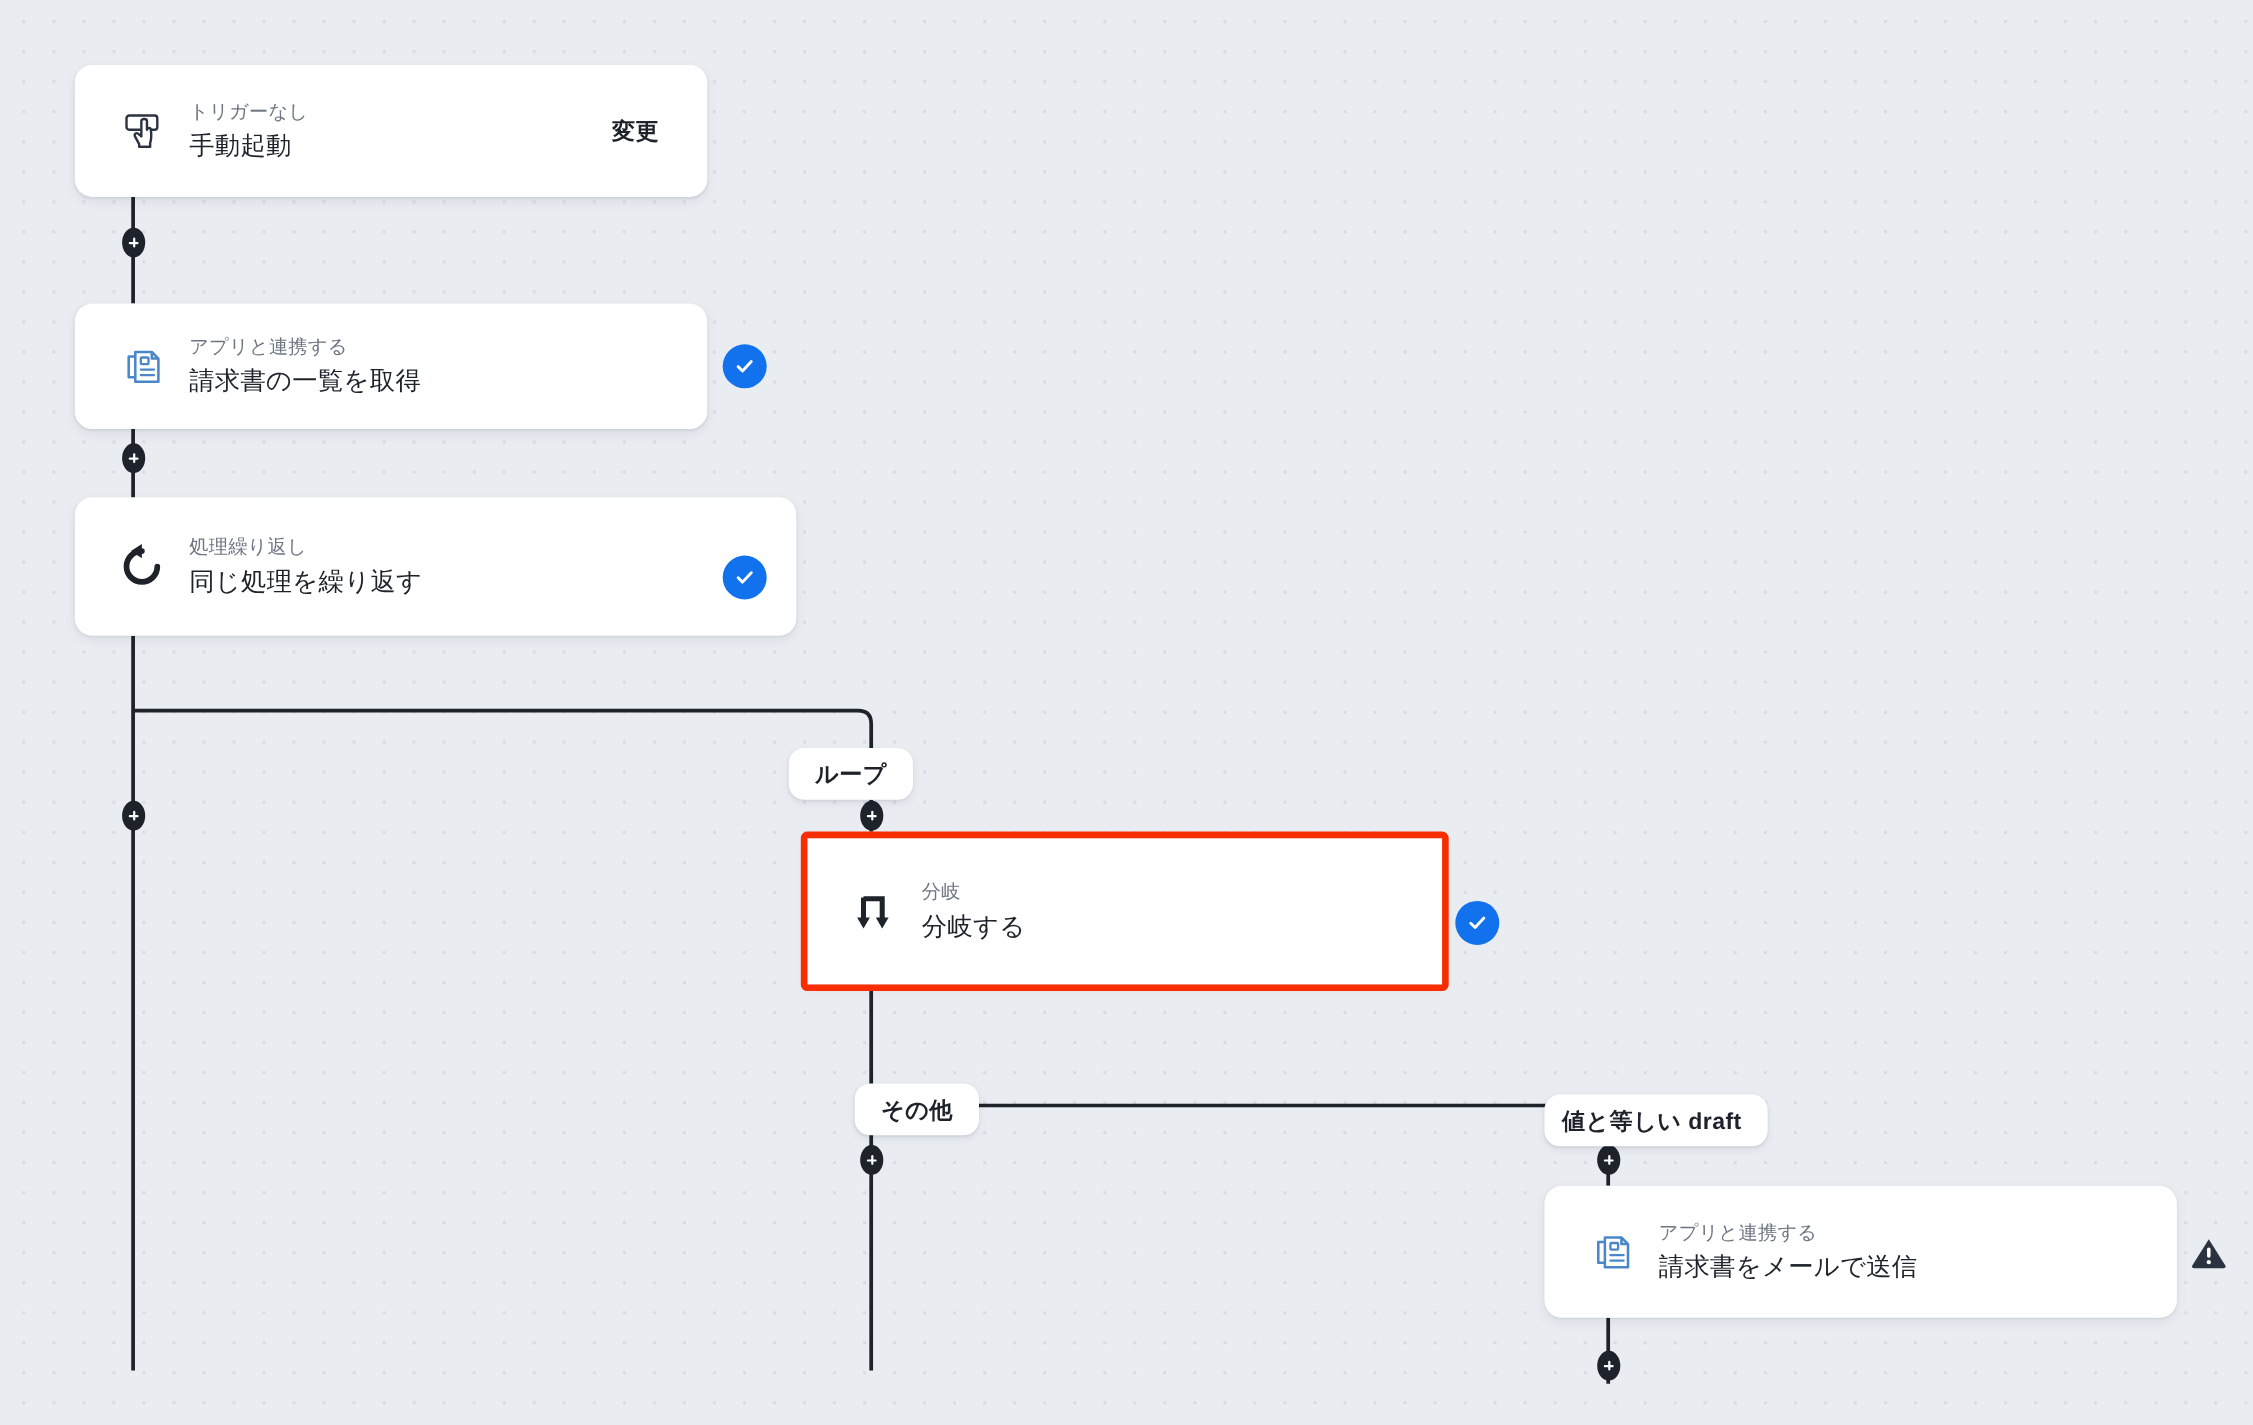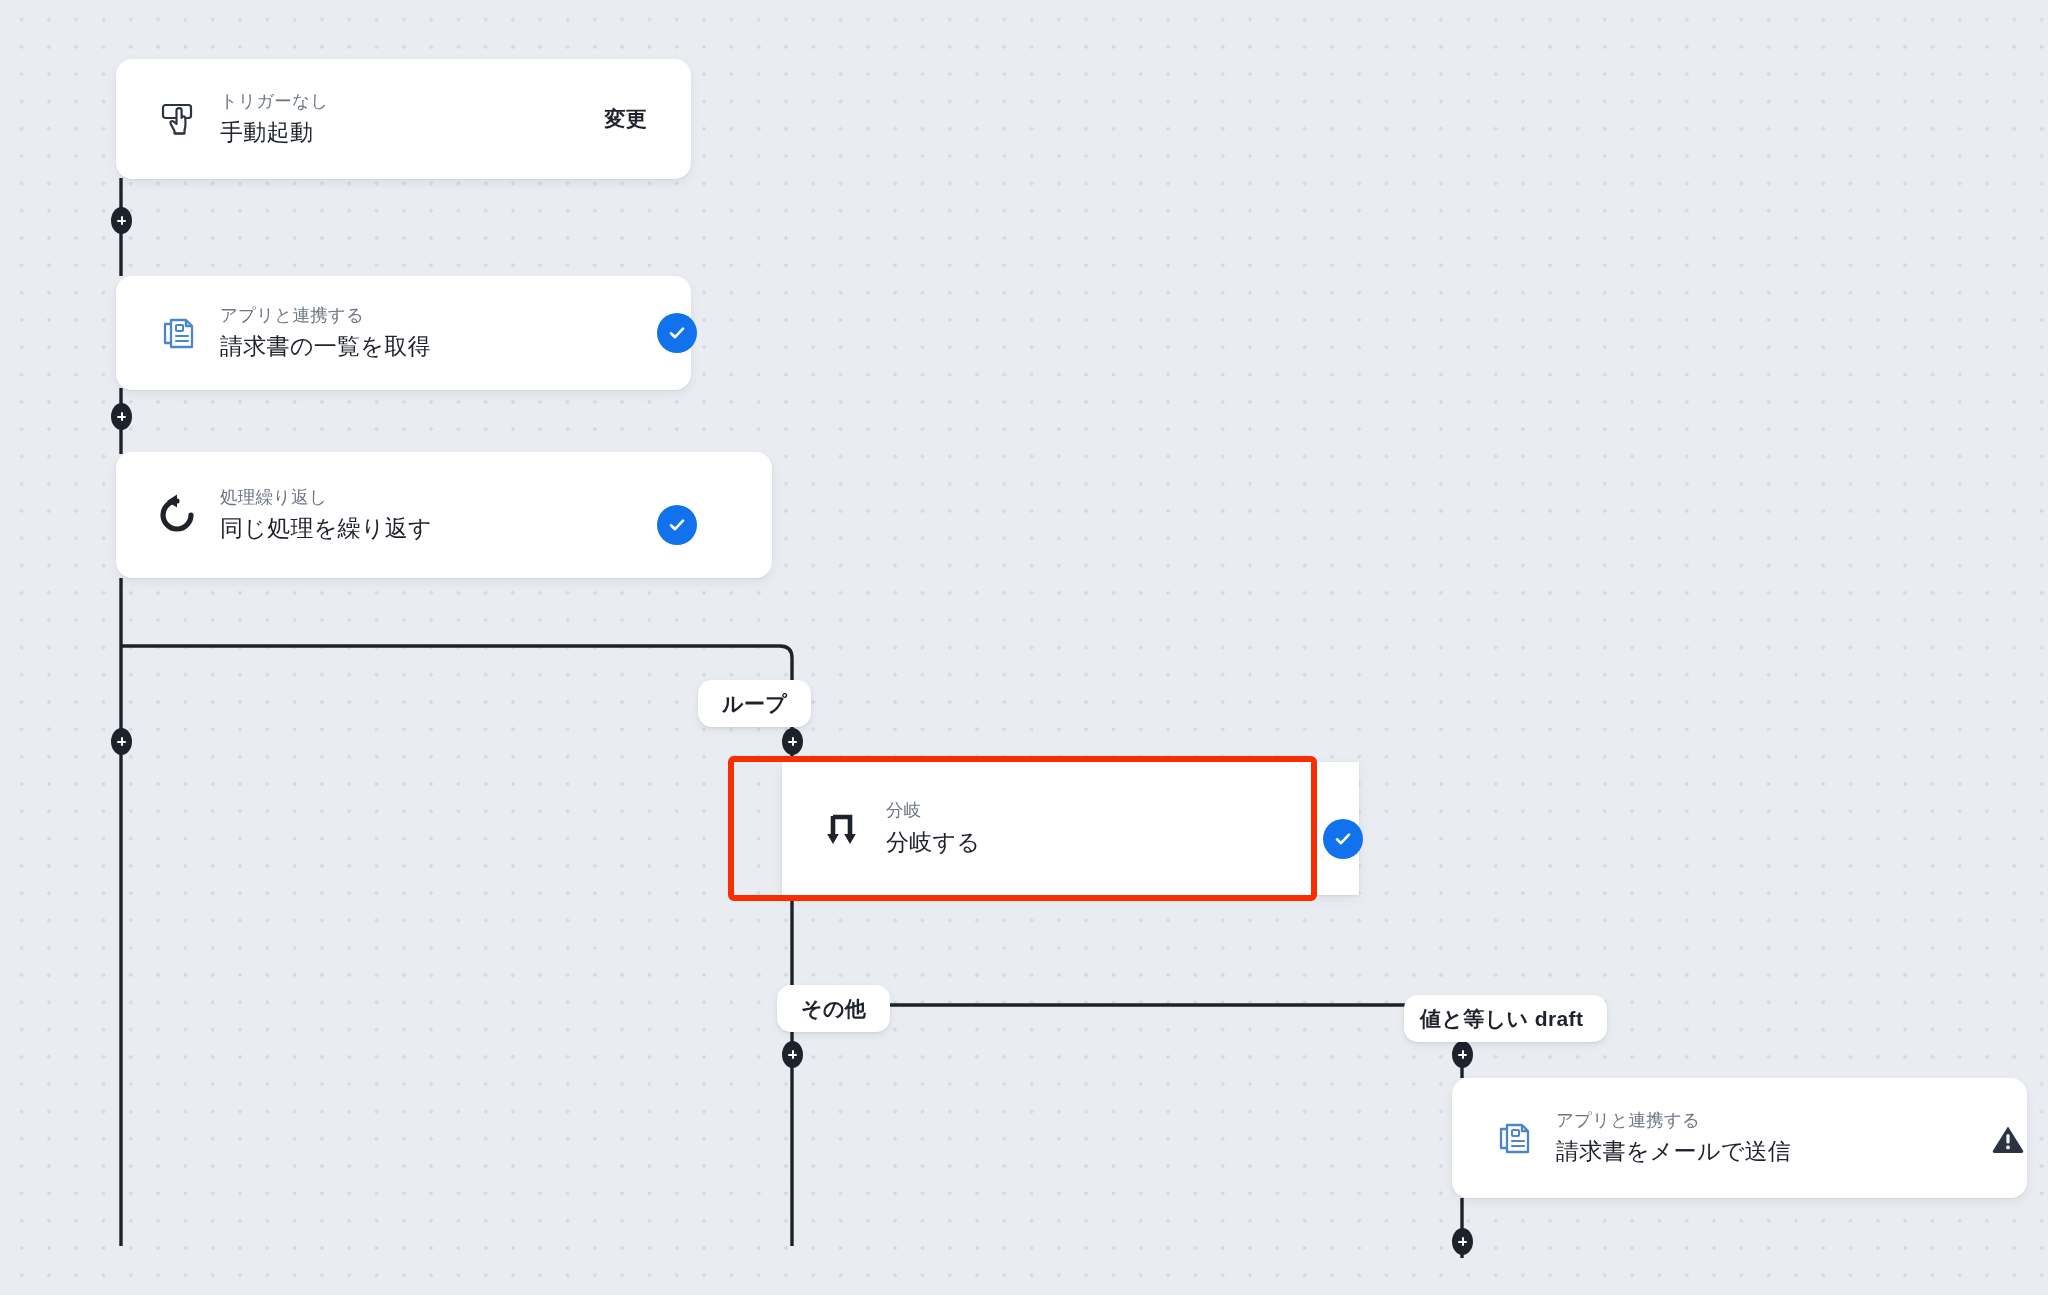--- a/index.html
+++ b/index.html
@@ -65,21 +65,20 @@
   
   .card {
     position: absolute;
     background: #ffffff;
     border-radius: 16px;
     box-shadow: 0 1px 2px rgba(20,30,50,0.07), 0 4px 12px rgba(20,30,50,0.06);
     display: flex;
     align-items: center;
     z-index: 5;
     box-sizing: border-box;
-    margin-left: 48px;
   }
   .card-icon {
     width: 54px;
     height: 54px;
     margin-left: 34px;
     margin-right: 16px;
     flex: 0 0 auto;
     display: flex;
     align-items: center;
     justify-content: center;
@@ -252,21 +251,21 @@
       <div class="card-sub">処理繰り返し</div>
       <div class="card-title">同じ処理を繰り返す</div>
     </div>
   </div>
   <div class="check-badge" style="left:657px; top:505px;">
     <svg width="22" height="22" viewBox="0 0 22 22">
       <path d="M5,11.3 L9,15.2 L17,6.6" fill="none" stroke="#ffffff" stroke-width="2.6" stroke-linecap="round" stroke-linejoin="round"></path>
     </svg>
   </div>
 
-  <div class="pill" style="left:698px; top:680px;">ループ</div>
+  <div class="pill" style="left:717px; top:680px;">ループ</div>
 
   <div class="highlight-ring" style="left:728px; top:756px; width:589px; height:145px;"></div>
   <div class="card" style="left:734px; top:762px; width:577px; height:133px; border-radius:0;">
     <div class="card-icon">
       <svg width="46" height="46" viewBox="0 0 46 46">
         <path d="M13,10 L13,29" fill="none" stroke="#1d222b" stroke-width="4.6" stroke-linecap="butt"></path>
         <path d="M13,11 L30,11 L30,29" fill="none" stroke="#1d222b" stroke-width="4.6" stroke-linejoin="miter"></path>
         <path d="M13,38 L7.2,28 L18.8,28 Z" fill="#1d222b"></path>
         <path d="M30,38 L24.2,28 L35.8,28 Z" fill="#1d222b"></path>
       </svg>

